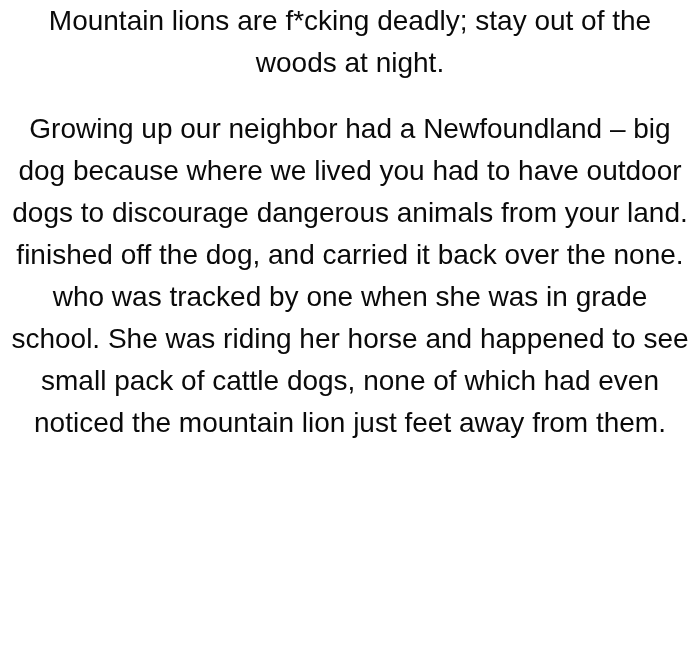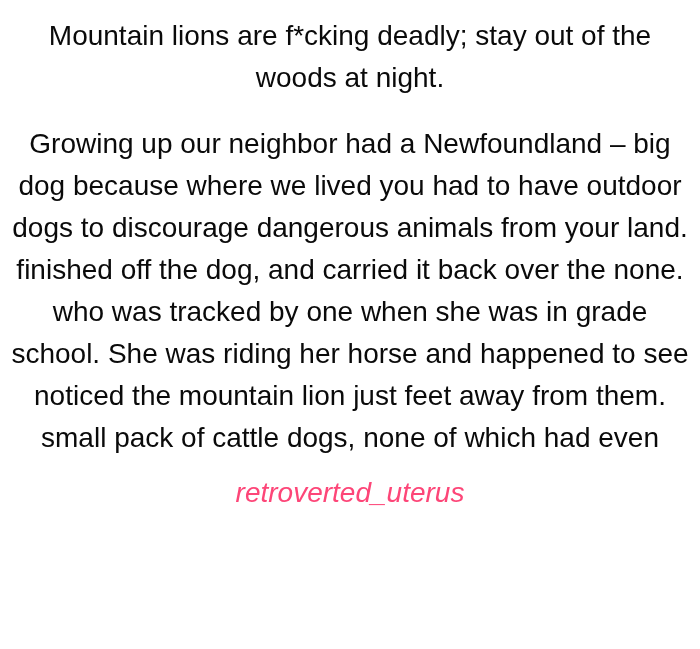--- a/index.html
+++ b/index.html
@@ -13,21 +13,20 @@
     width: 700px;
     height: 649px;
     background: var(--bg);
     font-family: "Liberation Sans", "DejaVu Sans", sans-serif;
     color: var(--text);
     overflow: hidden;
   }
   .quote-card {
     width: 700px;
     height: 649px;
-    padding-top: 15px;
     text-align: center;
     font-size: 28px;
     line-height: 42px;
   }
   .quote-title { margin: 0 0 24px 0; }
   .quote-body  { margin: 0 0 13px 0; }
   .line { white-space: nowrap; }
   .author-credit {
     color: var(--accent);
     font-style: italic;
@@ -42,17 +41,16 @@
     <div class="line">Mountain lions are f*cking deadly; stay out of the</div>
     <div class="line">woods at night.</div>
   </div>
   <div class="quote-body">
     <div class="line">Growing up our neighbor had a Newfoundland – big</div>
     <div class="line">dog because where we lived you had to have outdoor</div>
     <div class="line">dogs to discourage dangerous animals from your land.</div>
     <div class="line">finished off the dog, and carried it back over the none.</div>
     <div class="line">who was tracked by one when she was in grade</div>
     <div class="line">school. She was riding her horse and happened to see</div>
+    <div class="line">small pack of cattle dogs, none of which had even</div>
     <div class="line">noticed the mountain lion just feet away from them.</div>
-    <div class="line">small pack of cattle dogs, none of which had even</div>
   </div>
-  <div class="author-credit">retroverted_uterus</div>
 </div>
 
 </body></html>

